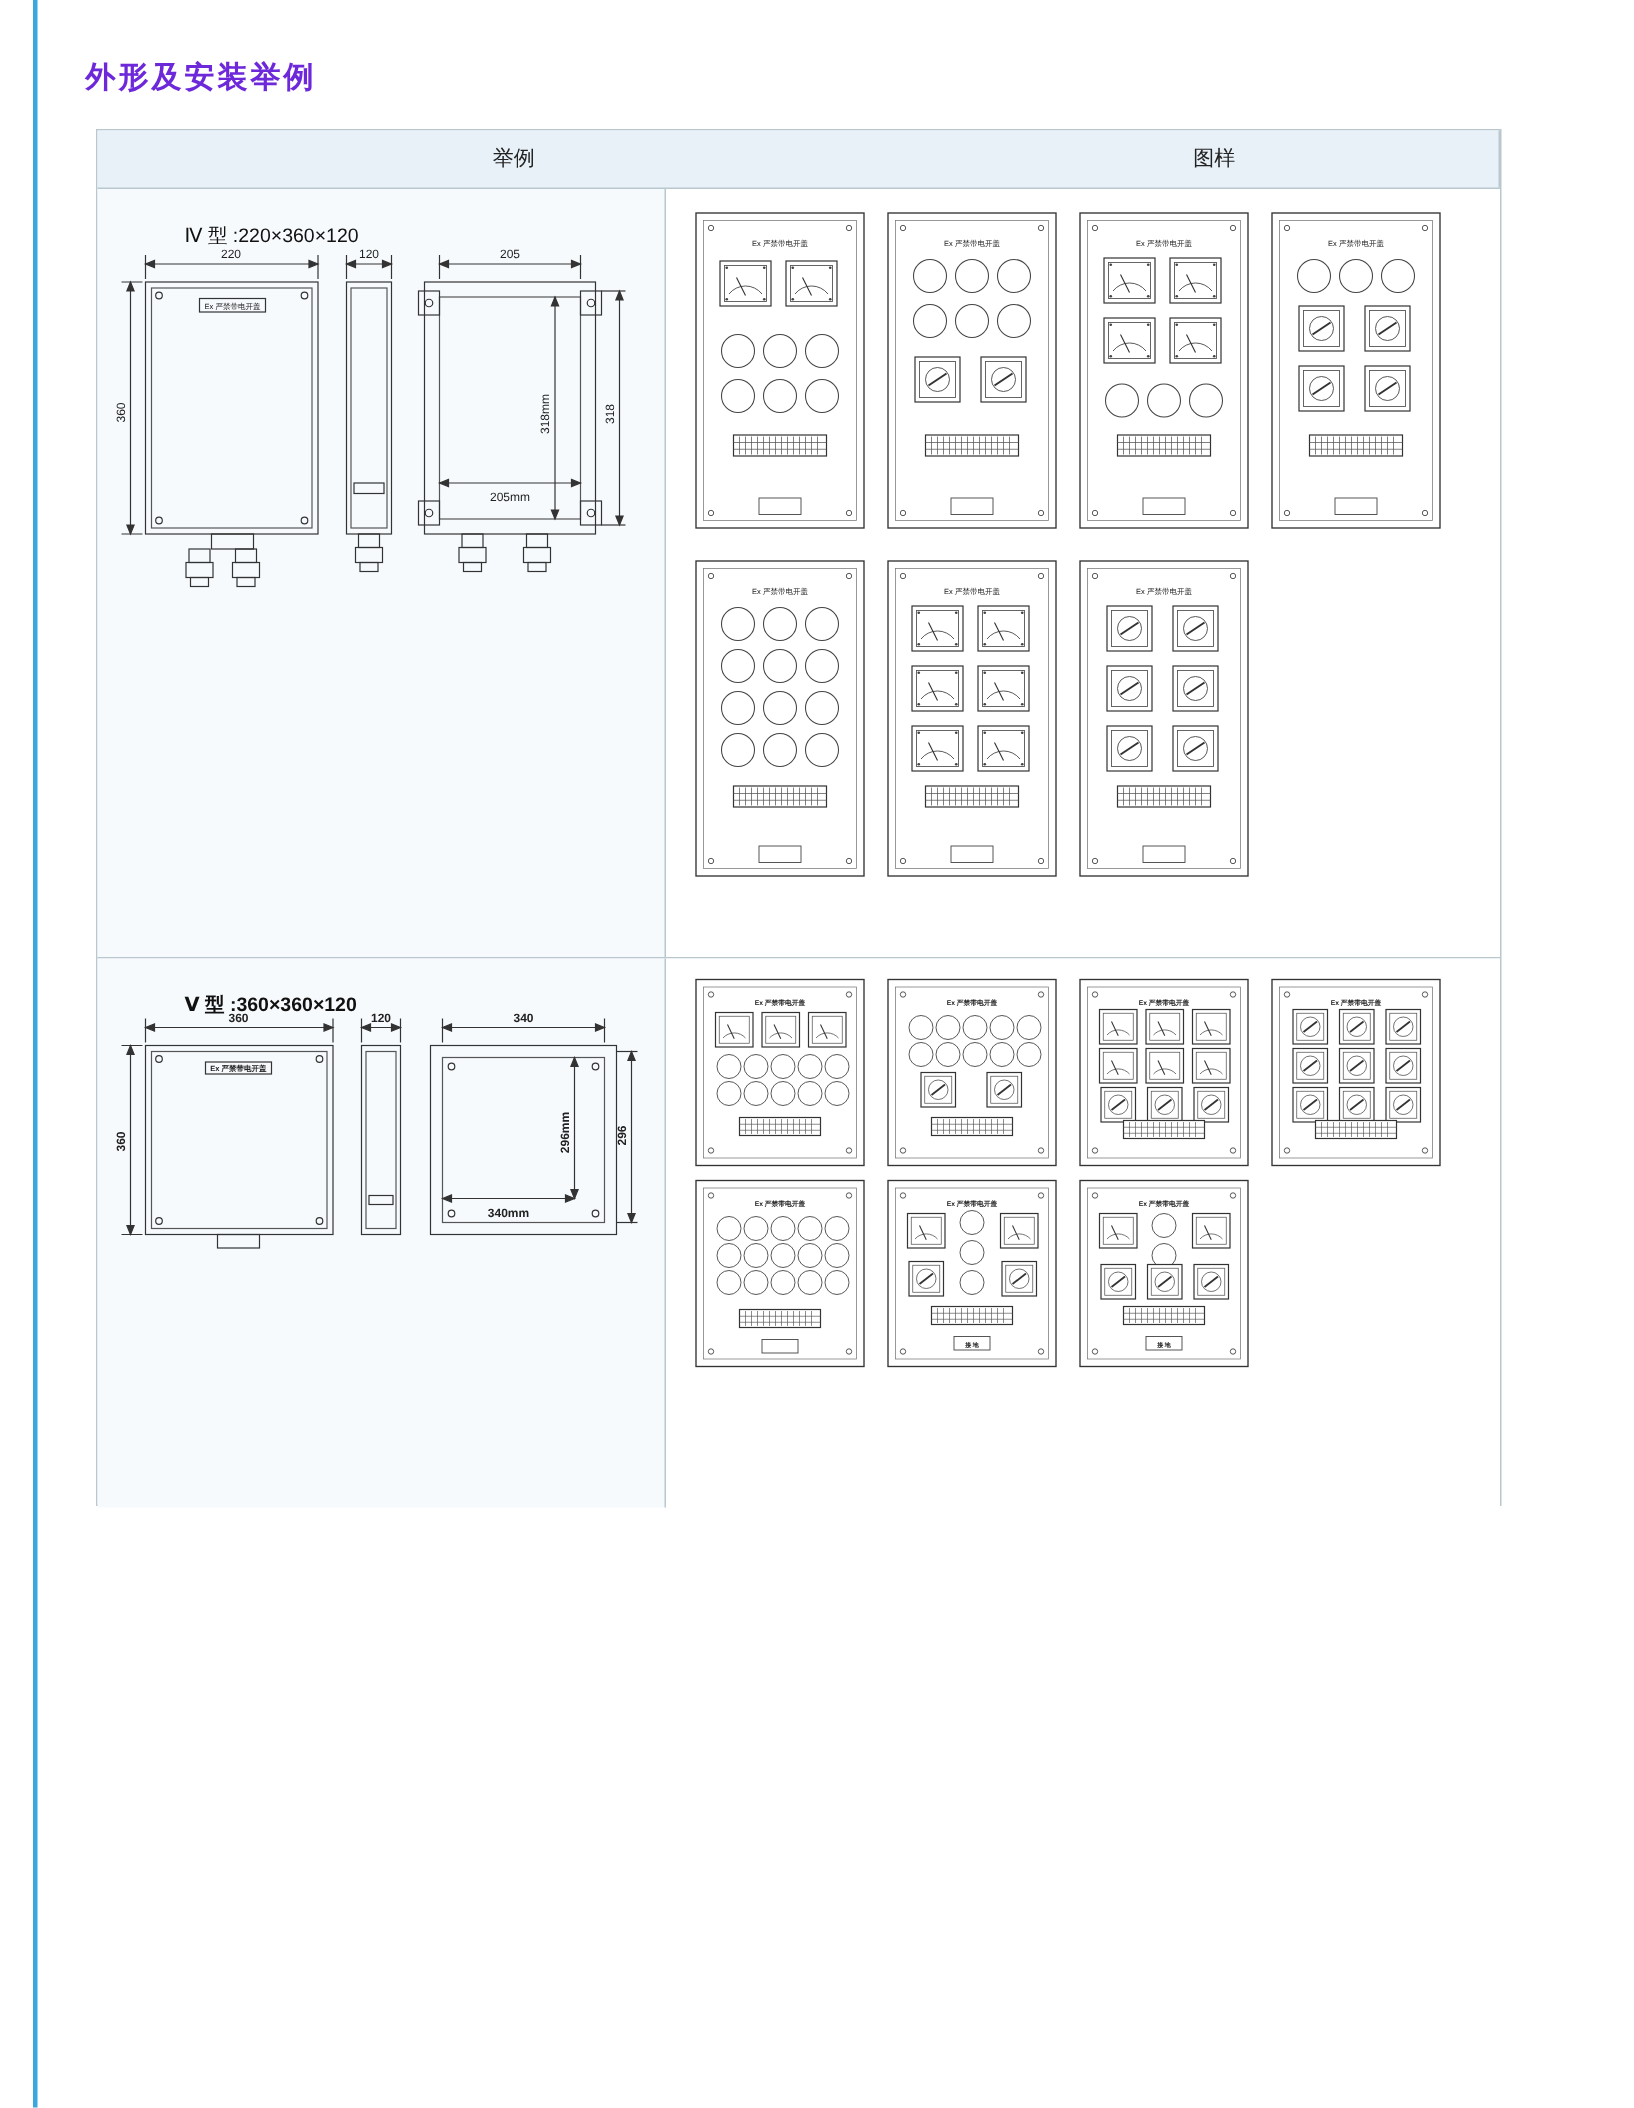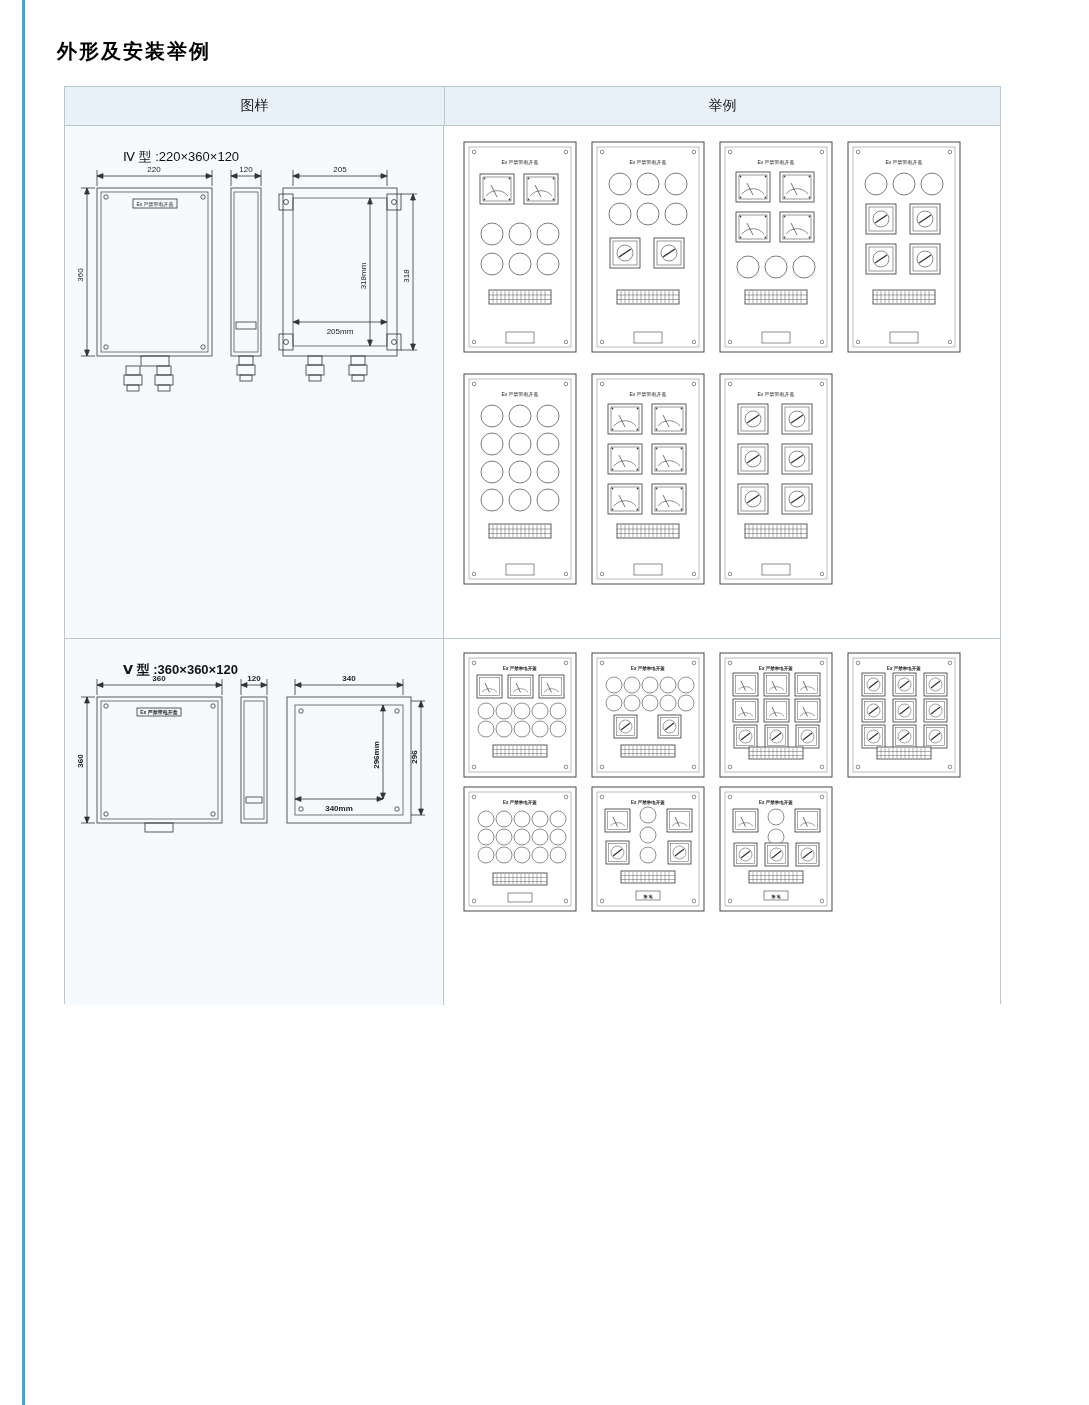--- a/index.html
+++ b/index.html
@@ -10,21 +10,21 @@
     position:relative;
     overflow:hidden;
   }
   
   .left-rule{
     position:absolute;left:22px;top:0;width:3px;height:1405px;
     background:#39a8dd;
   }
   .page-title{
     position:absolute;left:57px;top:38px;
-    font-size:20px;font-weight:bold;color:#000000;letter-spacing:2px;
+    font-size:20px;font-weight:bold;color:#6d28d9;letter-spacing:2px;
   }
   .table{
     position:absolute;left:64px;top:86px;width:937px;height:918px;
     border:1px solid #b9c7cf;
     box-sizing:border-box;
   }
   .thead{
     display:flex;height:38px;background:#e8f1f7;
     border-bottom:1px solid #b9c7cf;
   }
@@ -53,22 +53,22 @@
 </head>
 <body>
 
 <div class="left-rule"></div>
 
 <div class="page-title">外形及安装举例</div>
 
 <div class="table">
 
   <div class="thead">
+    <div class="th th-right">举例</div>
     <div class="th th-left">图样</div>
-    <div class="th th-right">举例</div>
   </div>
 
   <div class="row row-1">
     <div class="cell-left">
       <div class="type-label">Ⅳ 型 :220×360×120</div>
 
       <svg class="drawing" width="379" height="512" viewBox="0 0 379 512">
         <g stroke="#333" fill="none" stroke-width="0.8">
 
           <rect x="32" y="62" width="115" height="168"></rect>

